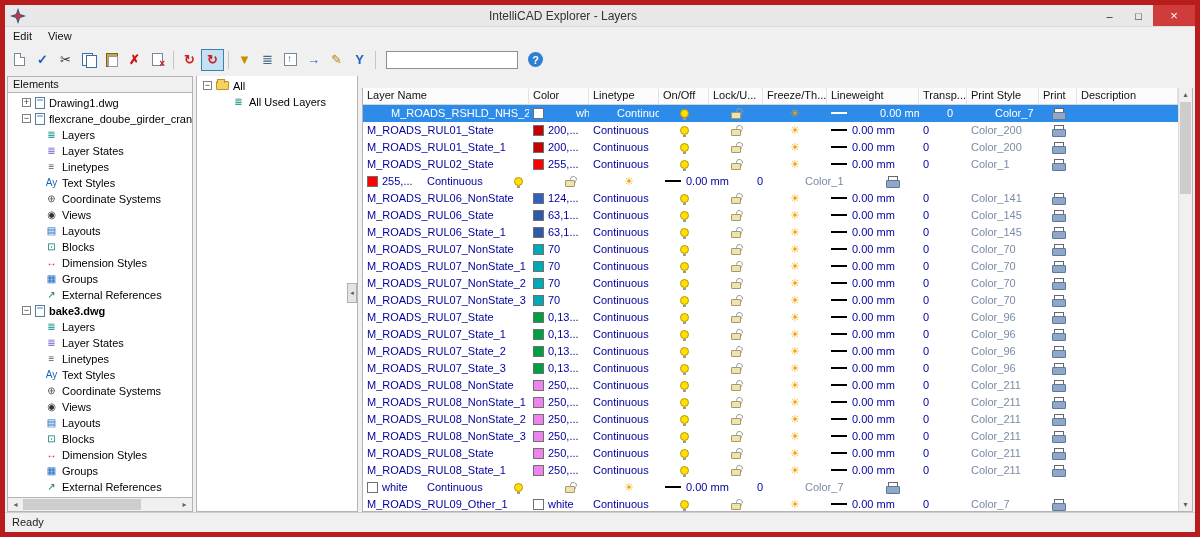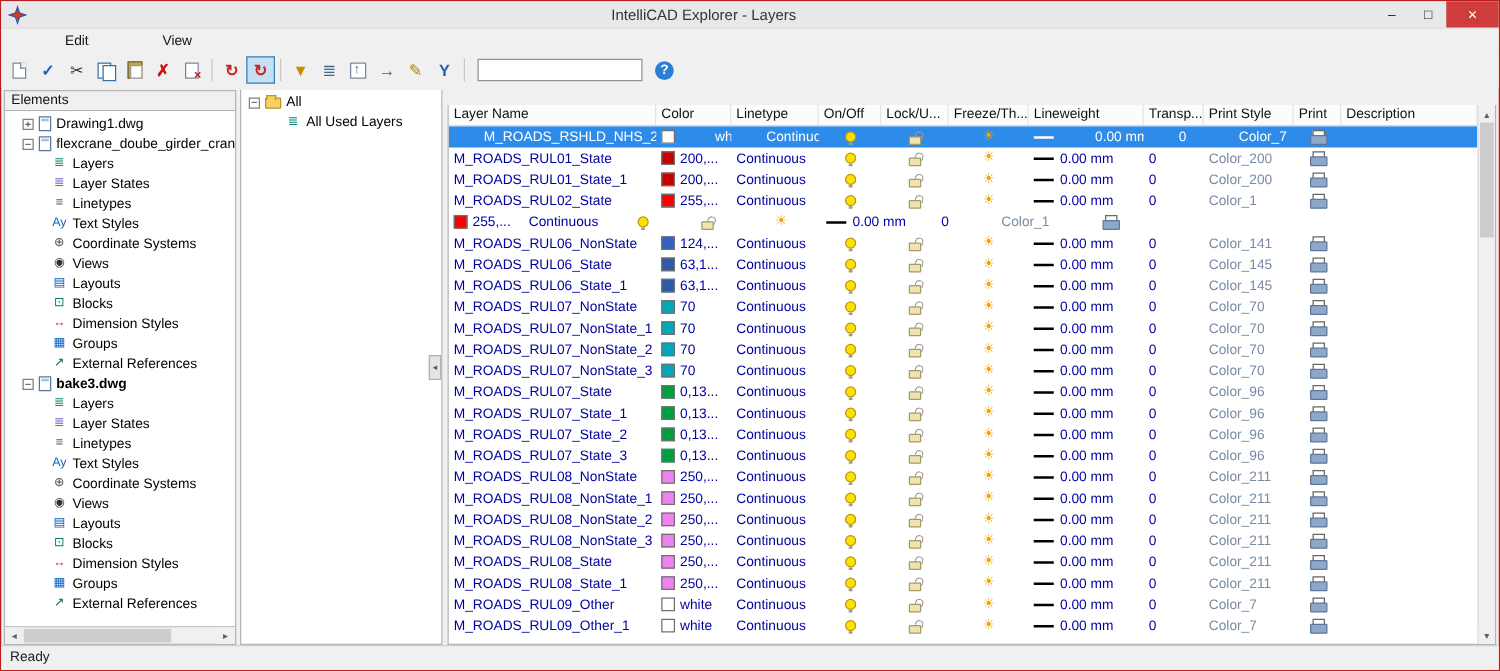--- a/index.html
+++ b/index.html
@@ -1,29 +1,29 @@
 <!DOCTYPE html>
 <html><head>
 <meta charset="utf-8">
 <style>
   * { box-sizing: border-box; margin: 0; padding: 0; font-family: "Liberation Sans", sans-serif; }
   html,body { background:#8a8a8a; }
-  .window { width:1200px; height:537px; background:#F0F0F0; border:1px solid #b91c1c; display:flex; flex-direction:column; position:relative; }
+  .window { width:1200px; height:537px; background:#F0F0F0; border:5px solid #b91c1c; display:flex; flex-direction:column; position:relative; }
 
   
   .titlebar { height:22px; background:#e8e8e8; display:flex; align-items:center; flex:0 0 auto; border-bottom:1px solid #dcdcdc; }
   .app-logo { width:16px; height:16px; margin:0 5px; flex:0 0 auto; }
   .title-text { flex:1; text-align:center; font-size:12px; color:#333; }
   .win-controls { display:flex; height:100%; }
   .win-btn { width:29px; height:100%; display:flex; align-items:center; justify-content:center; font-size:11px; color:#222; background:transparent; border:none; }
   .win-btn.close { width:42px; background:#ce3c3c; color:#fff; font-size:13px; }
 
   
   .menubar { height:19px; display:flex; align-items:center; gap:16px; padding-left:8px; font-size:11px; background:#f0f0f0; }
-  .menu-item { color:#111;margin-left:43px; }
+  .menu-item { color:#111; }
 
   
   .toolbar { height:28px; display:flex; align-items:center; padding:2px 3px; background:#f0f0f0; }
   .tbtn { width:23px; height:22px; display:flex; align-items:center; justify-content:center; background:transparent; border:1px solid transparent; padding:0; }
   .tbtn.pressed { border-color:#3c7fb1; background:#c4e0f5; }
   .tbtn .glyph { font-size:13px; line-height:1; }
   .tbtn .glyph.b { font-weight:bold; }
   .tsep { width:1px; height:18px; background:#c6c6c6; margin:0 4px; }
   .tinput { width:132px; height:18px; border:1px solid #8a8f99; background:#fff; margin:0 6px; font-size:11px; padding:0 3px; }
   .help-circle { width:15px; height:15px; border-radius:50%; background:#2d7fd3; color:#fff; font-size:11px; font-weight:bold; display:flex; align-items:center; justify-content:center; }
@@ -910,21 +910,20 @@
                     <span class="navy">0.00 mm</span>
                   </div>
                   <div class="c col7 navy">0</div>
                   <div class="c col8 ps">Color_211</div>
                   <div class="c col9">
                     <span class="printer"></span>
                   </div>
                   <div class="c col10 navy"></div>
                 </div>
                 <div class="trow">
-                  <div class="c col0 navy">M_ROADS_RUL09_Other</div>
                   <div class="c col1">
                     <span class="swatch" style="background: rgb(255, 255, 255);"></span>
                     <span class="navy">white</span>
                   </div>
                   <div class="c col2 navy">Continuous</div>
                   <div class="c col3">
                     <span class="bulb"></span>
                   </div>
                   <div class="c col4">
                     <span class="lock-icon"></span>

